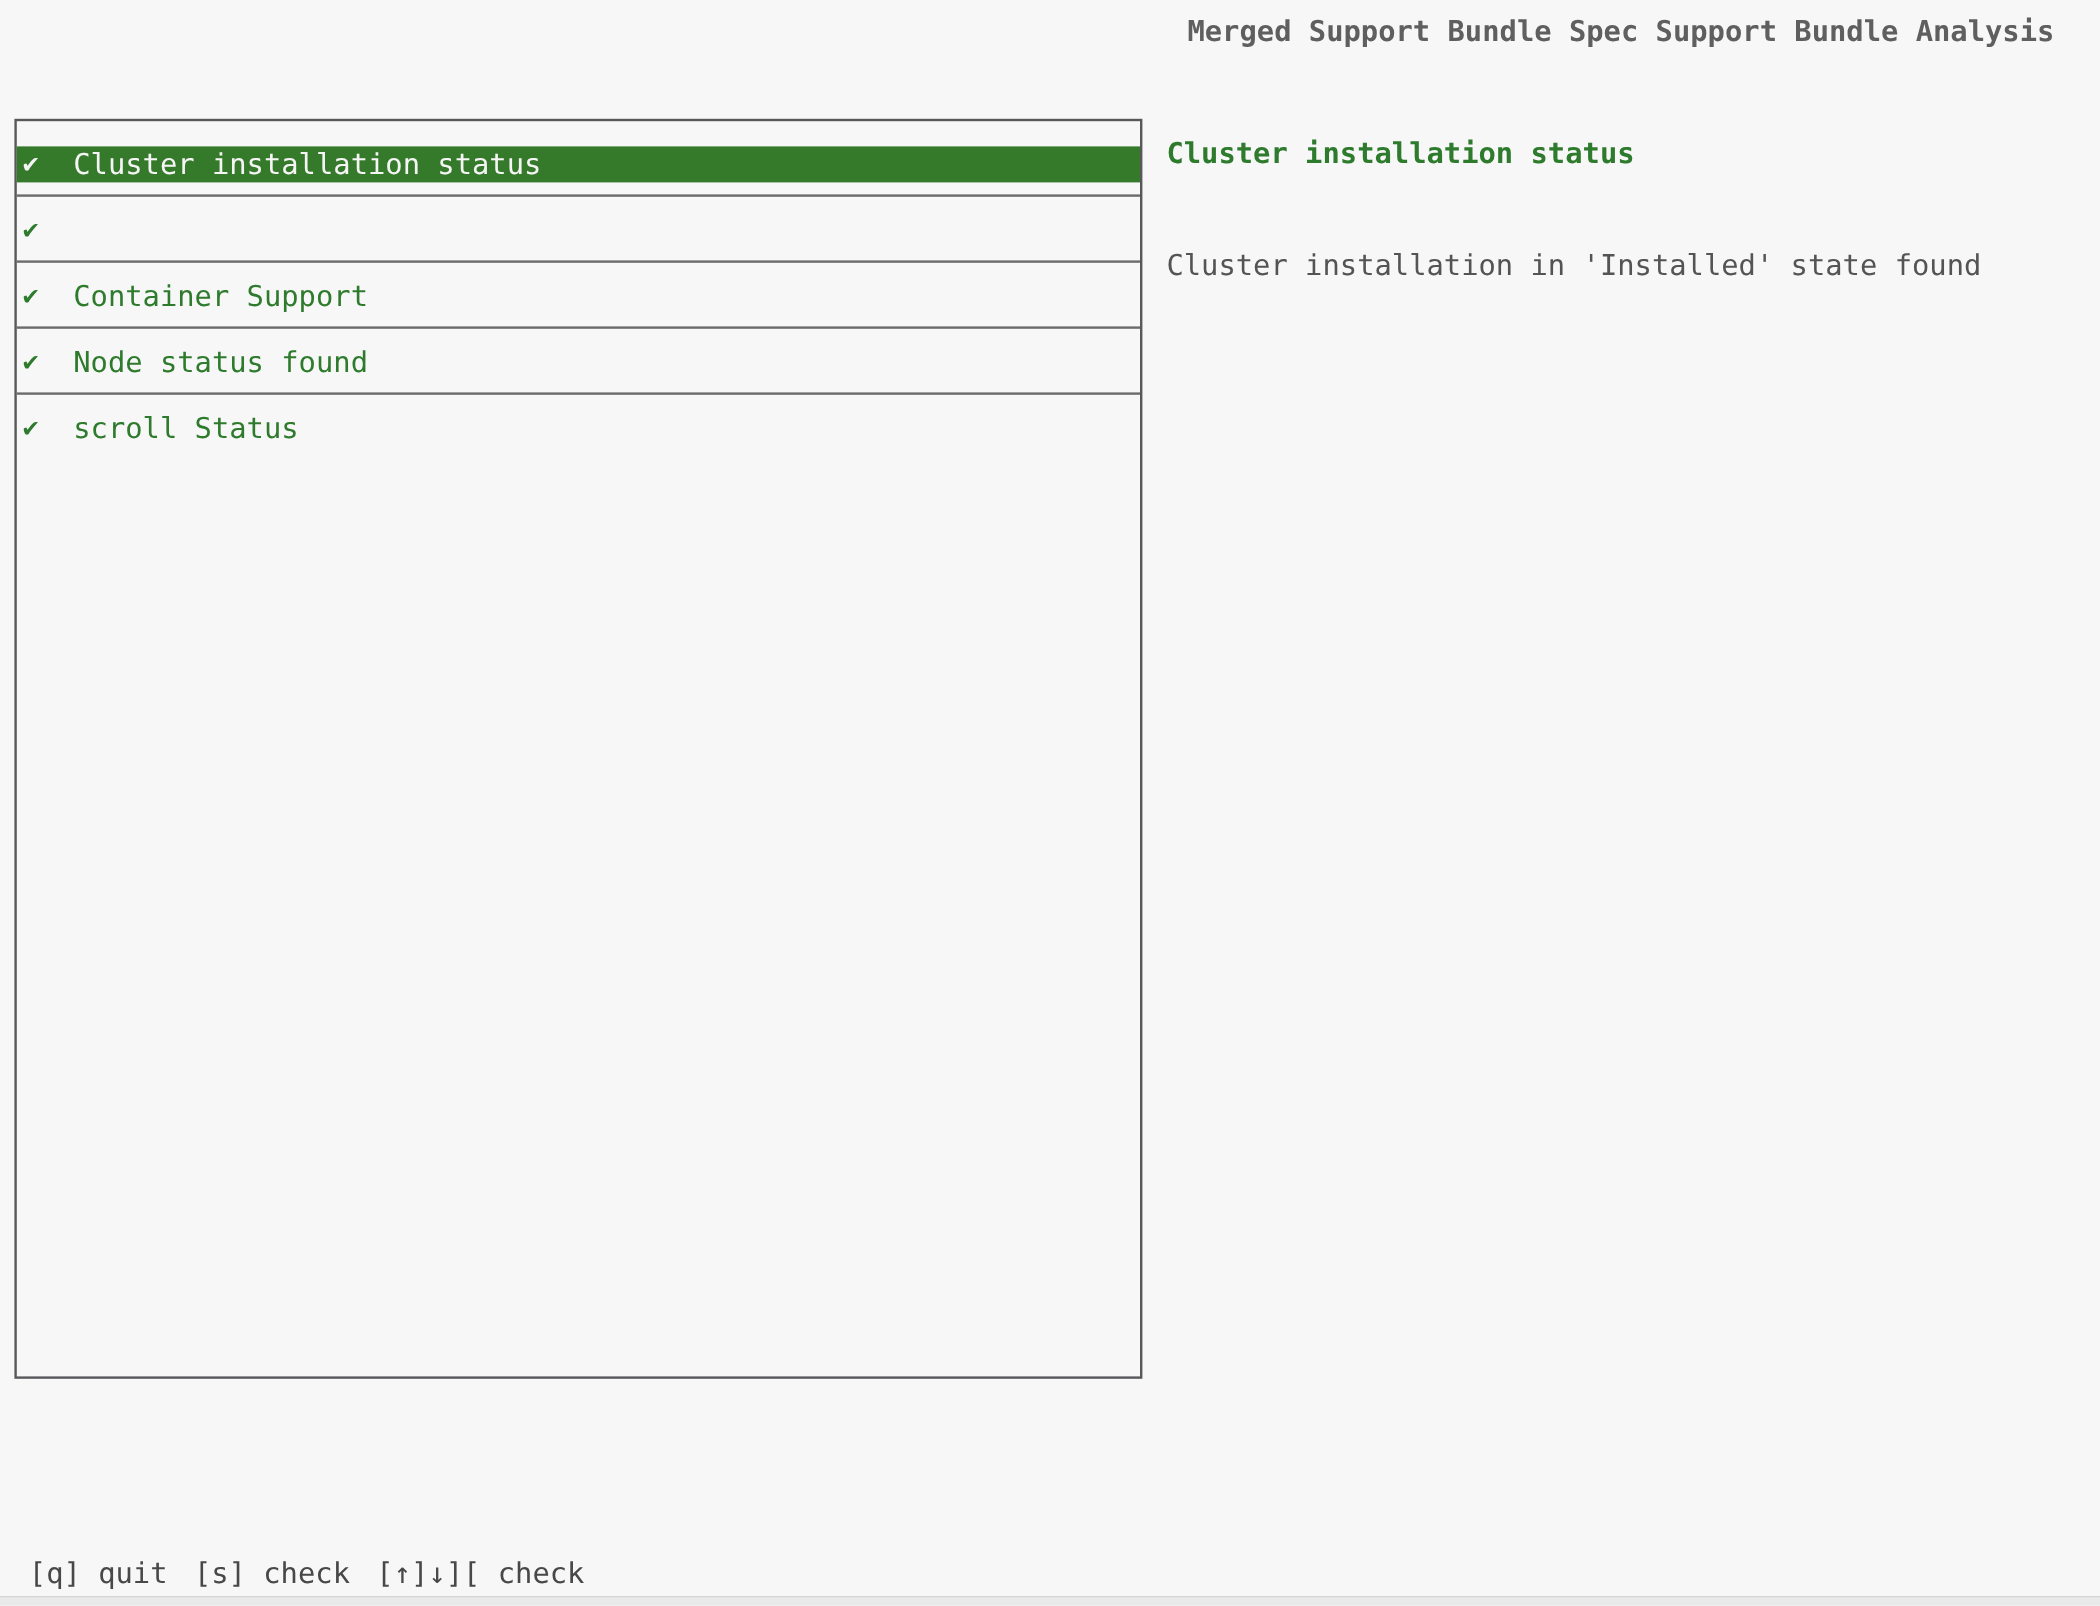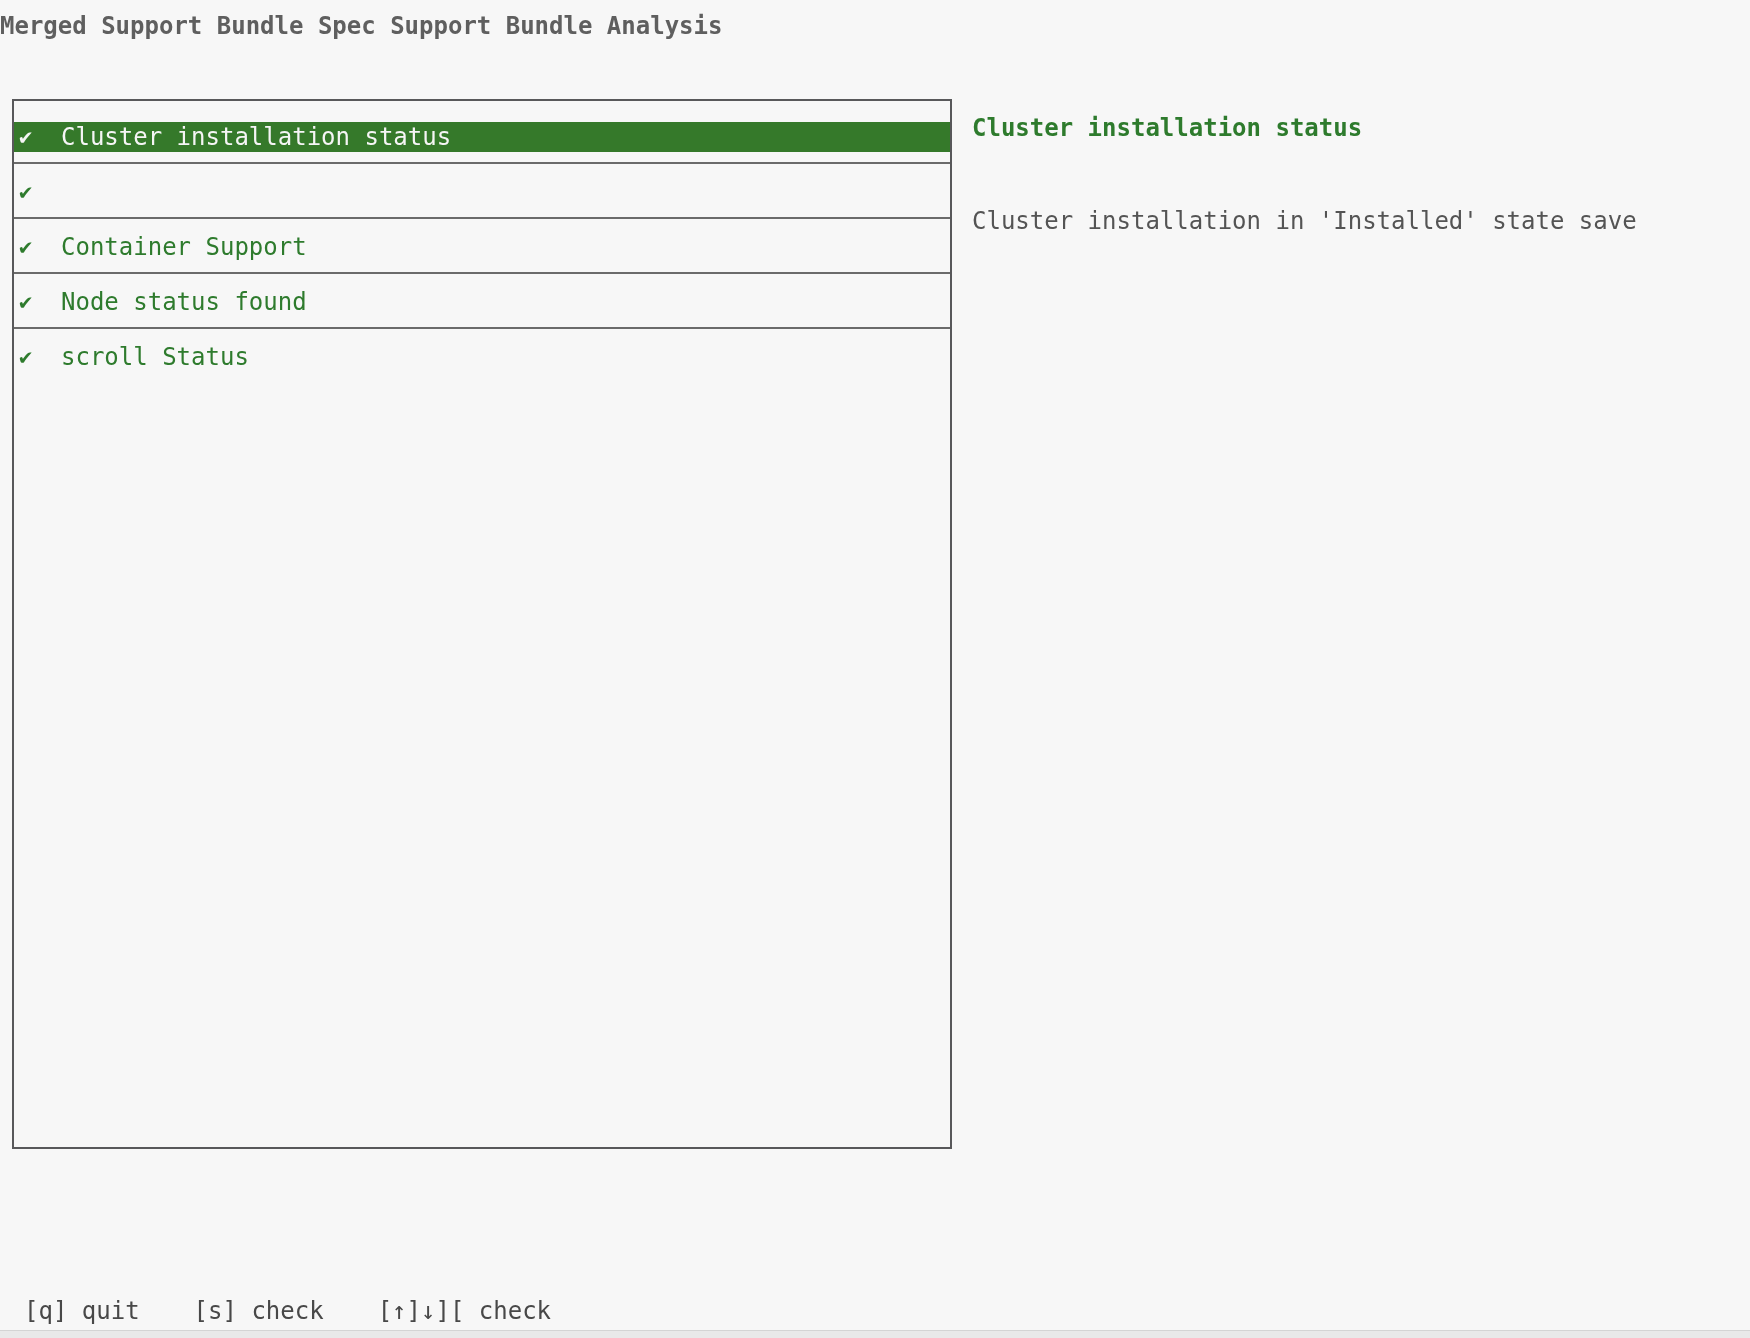--- a/index.html
+++ b/index.html
@@ -14,21 +14,21 @@
     font-size: 24px;
     color: #545454;
     position: relative;
     overflow: hidden;
   }
   .title {
     position: absolute;
     left: 0;
     top: 9px;
     width: 1712px;
-    text-align: left;
+    text-align: right;
     font-weight: bold;
     color: #5f5f5f;
     line-height: 34px;
     letter-spacing: 0;
   }
   .list-box {
     position: absolute;
     left: 12px;
     top: 99px;
     width: 940px;
@@ -95,21 +95,21 @@
     top: 206px;
     color: #545454;
     line-height: 30px;
     white-space: pre;
   }
   .footer {
     position: absolute;
     left: 24px;
     top: 1296px;
     display: flex;
-    gap: 54px;
+    gap: 22px;
     color: #484848;
     line-height: 30px;
     white-space: pre;
   }
   .bottom-strip {
     position: absolute;
     left: 0;
     bottom: 0;
     width: 100%;
     height: 7px;
@@ -148,21 +148,21 @@
   </div>
   <div class="row">
     <div class="bar">
       <span class="check">✔</span>
       <span class="label">scroll Status</span>
     </div>
   </div>
 </div>
 
 <div class="detail-heading">Cluster installation status</div>
-<div class="detail-body">Cluster installation in 'Installed' state save</div>
+<div class="detail-body">Cluster installation in 'Installed' state found</div>
 
 <div class="footer">
   <span>[q] quit</span>
   <span>[s] check</span>
   <span>[↑]↓][ check</span>
 </div>
 
 <div class="bottom-strip"></div>
 
 </body></html>

